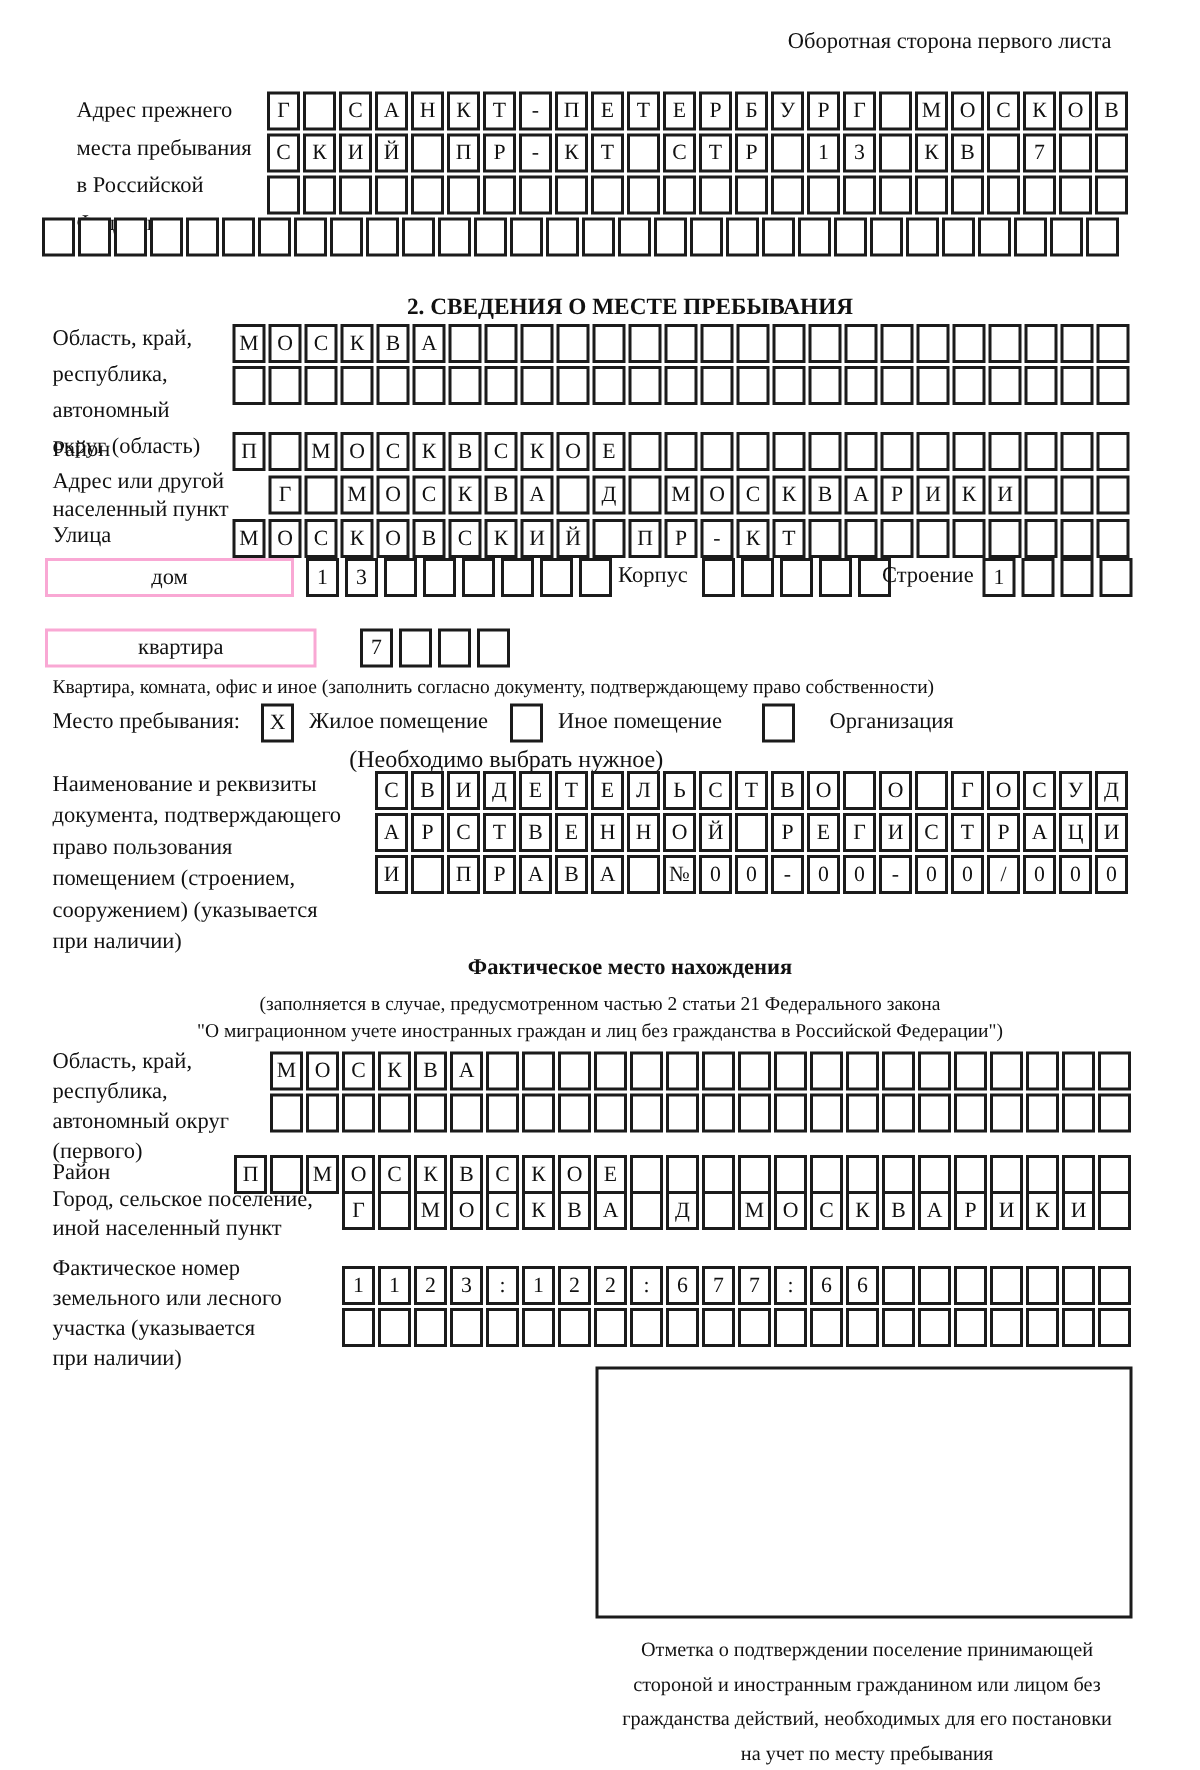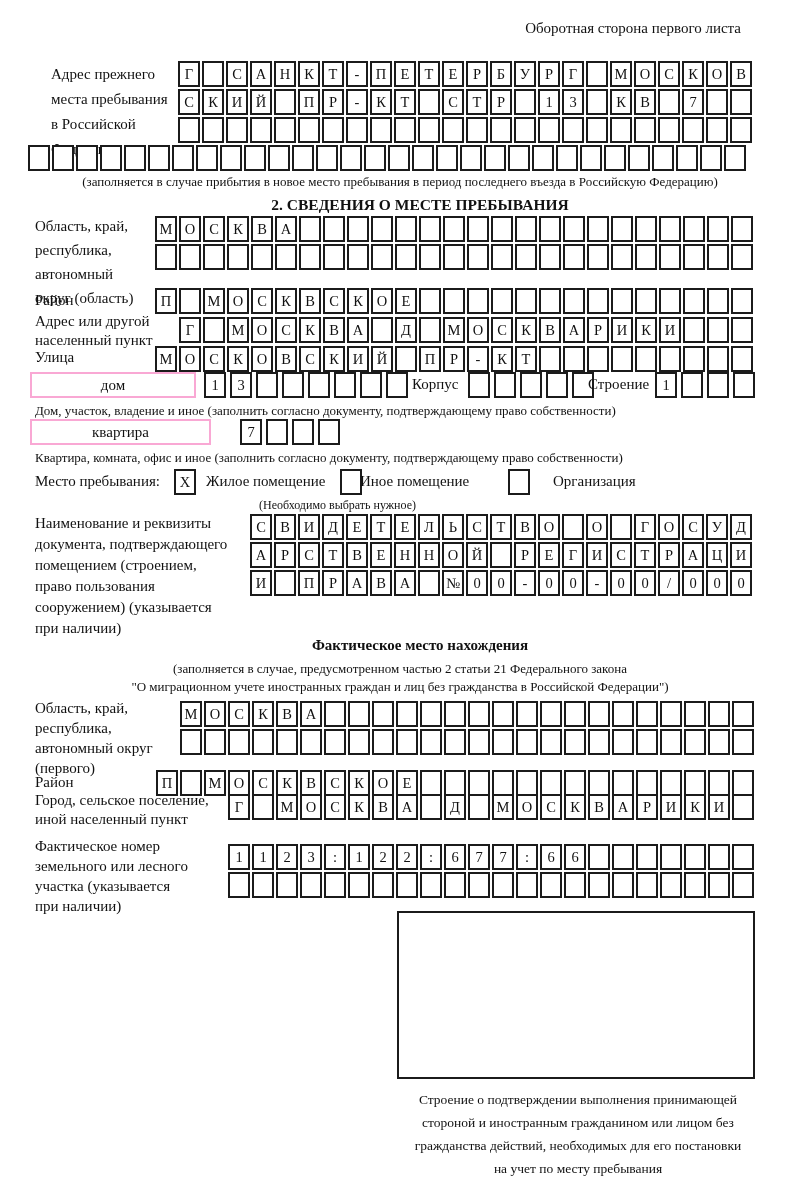--- a/index.html
+++ b/index.html
@@ -1,21 +1,21 @@
 <!DOCTYPE html>
 <html><head>
 <meta charset="utf-8">
 <style>
   html,body{margin:0;padding:0;background:#fff;}
   .page{position:relative;width:800px;height:1180px;background:#fff;
         font-family:"Liberation Serif",serif;color:#111;overflow:hidden;}
   .abs{position:absolute;}
   .txt{font-size:15px;white-space:nowrap;}
   .small{font-size:13px;}
-  .tiny{font-size:12px;}
+  .tiny{font-size:16px;}
   .center{text-align:center;white-space:normal;}
   .bold{font-weight:bold;padding-left:20px;}
   .right{text-align:right;}
   .lines div{white-space:nowrap;font-size:15px;}
   .cellrow{display:flex;gap:2px;}
   .cellrow.wide{gap:4px;}
   .cell{box-sizing:border-box;flex:none;width:22px;height:26px;border:2px solid #1b1b1b;
         display:flex;align-items:center;justify-content:center;
         font-size:14.5px;background:#fff;}
   .labelbox{box-sizing:border-box;border:2px solid #f9a8d4;height:26px;
@@ -139,21 +139,20 @@
       <span class="cell"></span>
       <span class="cell"></span>
       <span class="cell"></span>
       <span class="cell"></span>
       <span class="cell"></span>
       <span class="cell"></span>
       <span class="cell"></span>
       <span class="cell"></span>
       <span class="cell"></span>
     </div>
-  <div class="abs small center" style="left:0;top:174px;width:800px">(заполняется в случае прибытия в новое место пребывания в период последнего въезда в Российскую Федерацию)</div>
 
   <div class="abs center bold" style="left:0;top:196px;width:800px;font-size:15.5px">2. СВЕДЕНИЯ О МЕСТЕ ПРЕБЫВАНИЯ</div>
 
   <div class="abs lines" style="left:35px;top:214px;line-height:24px">
       <div>Область, край,</div>
       <div>республика,</div>
       <div>автономный</div>
       <div>округ (область)</div>
     </div>
   <div class="abs cellrow" style="left:155px;top:216px">
@@ -319,45 +318,44 @@
       <span class="cell"></span>
       <span class="cell"></span>
     </div>
   <div class="abs txt" style="left:588px;top:376px">Строение</div>
   <div class="abs cellrow wide" style="left:655px;top:372px">
       <span class="cell">1</span>
       <span class="cell"></span>
       <span class="cell"></span>
       <span class="cell"></span>
     </div>
-  <div class="abs small" style="left:35px;top:403px">Дом, участок, владение и иное (заполнить согласно документу, подтверждающему право собственности)</div>
 
   <div class="abs labelbox" style="left:30px;top:419px;width:181px">квартира</div>
   <div class="abs cellrow wide" style="left:240px;top:419px">
       <span class="cell">7</span>
       <span class="cell"></span>
       <span class="cell"></span>
       <span class="cell"></span>
     </div>
   <div class="abs small" style="left:35px;top:450px">Квартира, комната, офис и иное (заполнить согласно документу, подтверждающему право собственности)</div>
 
   <div class="abs txt" style="left:35px;top:473px">Место пребывания:</div>
   <span class="abs cell" style="left:174px;top:469px">X</span>
   <div class="abs txt" style="left:206px;top:473px">Жилое помещение</div>
   <span class="abs cell" style="left:340px;top:469px"></span>
-  <div class="abs txt" style="left:360px;top:473px">Иное помещение</div>
+  <div class="abs txt" style="left:372px;top:473px">Иное помещение</div>
   <span class="abs cell" style="left:508px;top:469px"></span>
   <div class="abs txt" style="left:553px;top:473px">Организация</div>
   <div class="abs tiny center" style="left:160px;top:498px;width:355px">(Необходимо выбрать нужное)</div>
 
   <div class="abs lines" style="left:35px;top:513px;line-height:21px">
       <div>Наименование и реквизиты</div>
       <div>документа, подтверждающего</div>
+      <div>право пользования</div>
       <div>помещением (строением,</div>
-      <div>право пользования</div>
       <div>сооружением) (указывается</div>
       <div>при наличии)</div>
     </div>
   <div class="abs cellrow" style="left:250px;top:514px">
       <span class="cell">С</span>
       <span class="cell">В</span>
       <span class="cell">И</span>
       <span class="cell">Д</span>
       <span class="cell">Е</span>
       <span class="cell">Т</span>
@@ -597,19 +595,19 @@
       <span class="cell"></span>
       <span class="cell"></span>
       <span class="cell"></span>
       <span class="cell"></span>
       <span class="cell"></span>
       <span class="cell"></span>
     </div>
 
   <div class="abs stampbox" style="left:397px;top:911px;width:358px;height:168px"></div>
   <div class="abs small center notecol" style="left:360px;top:1088px;width:436px;line-height:23px;font-size:13.5px">
-      <div>Строение о подтверждении выполнения принимающей</div>
+      <div>Отметка о подтверждении поселение принимающей</div>
       <div>стороной и иностранным гражданином или лицом без</div>
       <div>гражданства действий, необходимых для его постановки</div>
       <div>на учет по месту пребывания</div>
     </div>
 
 </div>
 
 </body></html>

